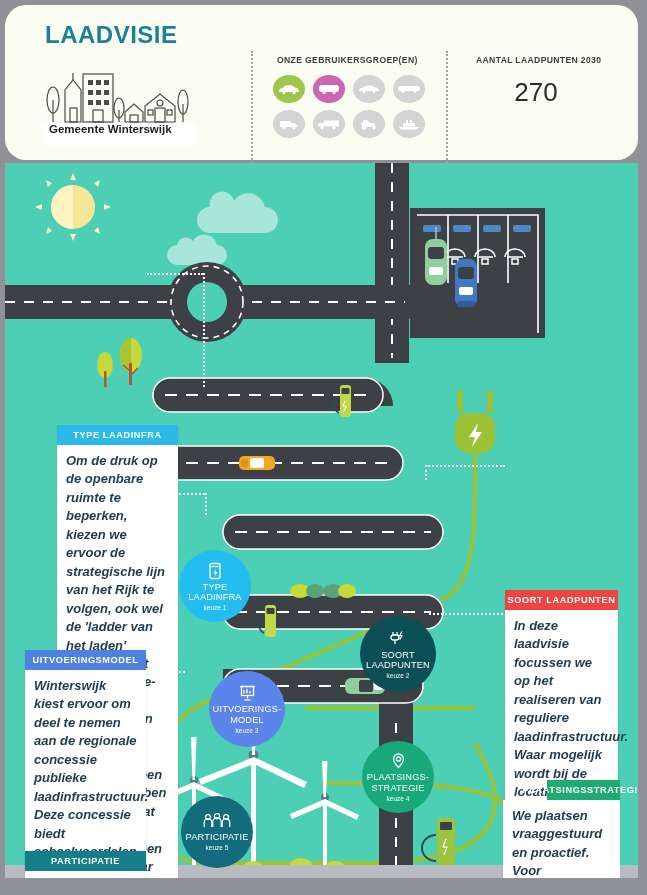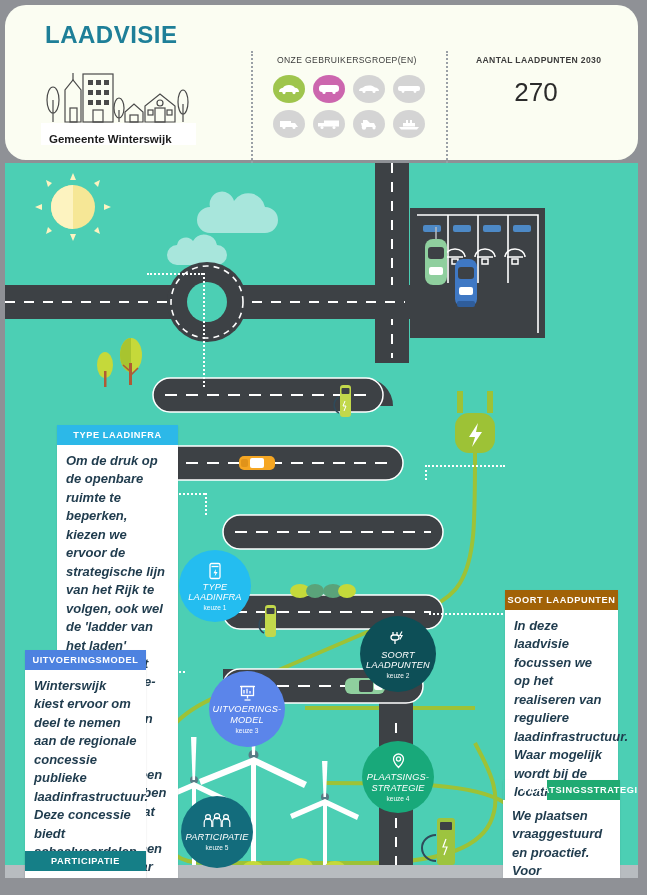--- a/index.html
+++ b/index.html
@@ -5,29 +5,29 @@
   html,body{margin:0;padding:0;background:#8f9196;}
   body{font-family:"Liberation Sans",sans-serif;}
   #page{position:relative;width:647px;height:895px;overflow:hidden;background:#8f9196;}
 
   
   #header{position:absolute;left:5px;top:5px;width:633px;height:155px;background:#fbfdf2;border-radius:21px;}
   #brand-title{position:absolute;left:40px;top:16px;font-size:24px;font-weight:bold;
     letter-spacing:.5px;color:#1e7f98;}
   #city-illus{position:absolute;left:36px;top:55px;width:150px;height:70px;}
   #city-name-box{position:absolute;left:36px;top:118px;width:155px;height:22px;background:#ffffff;
-    display:flex;align-items:flex-end;padding-left:8px;box-sizing:border-box;}
+    display:flex;align-items:flex-start;padding-left:8px;box-sizing:border-box;}
   #city-name-box span{font-size:11.5px;color:#1c1c1c;font-weight:600;}
 
   .vdots{position:absolute;width:0;border-left:2px dotted #9aa0a6;}
   #vd1{left:246px;top:46px;height:112px;}
   #vd2{left:441px;top:46px;height:112px;}
 
   #ug-title{position:absolute;left:272px;top:50px;font-size:8.6px;letter-spacing:.35px;
-    color:#3c3c3c;font-weight:400;}
+    color:#3c3c3c;font-weight:700;}
   #ug-grid{position:absolute;left:268px;top:70px;width:152px;}
   .ug-row{display:flex;gap:8px;margin-bottom:7px;}
   .ug-circ{width:34px;height:28px;border-radius:50%;display:flex;align-items:center;
     justify-content:center;background:#d4d4d4;}
 
   #lp-title{position:absolute;left:471px;top:50px;font-size:8.6px;letter-spacing:.35px;
     color:#3c3c3c;font-weight:600;}
   #lp-value{position:absolute;left:471px;top:72px;width:120px;text-align:center;
     font-size:26px;color:#2b2b2b;}
 
@@ -43,28 +43,28 @@
   .ibox .ibody{background:#ffffff;padding:7px 9px 9px 9px;font-size:13px;line-height:1.42;
     color:#1f3b4d;font-style:italic;font-weight:600;}
 
   #box-type{left:20px;top:262px;width:121px;margin-left:32px;}
   #box-type .ihead{background:#2cb8e8;}
   #box-uitv{left:20px;top:487px;width:121px;}
   #box-uitv .ihead{background:#4d82e0;}
   #box-part{left:20px;top:688px;width:121px;}
   #box-part .ihead{background:#157f87;}
   #box-soort{left:500px;top:427px;width:113px;}
-  #box-soort .ihead{background:#a16207;}
+  #box-soort .ihead{background:#ef4444;}
   #box-plaats{left:498px;top:617px;width:117px;}
   #box-plaats .ihead{background:#1faa72;margin-left:44px;}
 
   
   .bubble{position:absolute;border-radius:50%;display:flex;flex-direction:column;
     align-items:center;justify-content:center;color:#fff;text-align:center;}
-  .bubble .bt{font-size:9.2px;line-height:1.12;letter-spacing:.2px;font-style:italic;}
+  .bubble .bt{font-size:9.2px;line-height:1.12;letter-spacing:.2px;}
   .bubble .bk{font-size:6.6px;margin-top:2px;opacity:.95;}
   .bubble svg{margin-bottom:2px;}
   #bub1{left:174px;top:387px;width:72px;height:72px;background:#24bdf0;}
   #bub2{left:355px;top:453px;width:76px;height:76px;background:#0d4f57;}
   #bub3{left:176px;top:508px;width:76px;height:76px;background:#5b85ea;margin-left:28px;}
   #bub4{left:357px;top:578px;width:72px;height:72px;background:#18a97a;text-align:right;}
   #bub5{left:176px;top:633px;width:72px;height:72px;background:#136c7c;}
 
   .hdots{position:absolute;height:0;border-top:2px dotted #ffffff;}
   .vdots-w{position:absolute;width:0;border-left:2px dotted #ffffff;}

